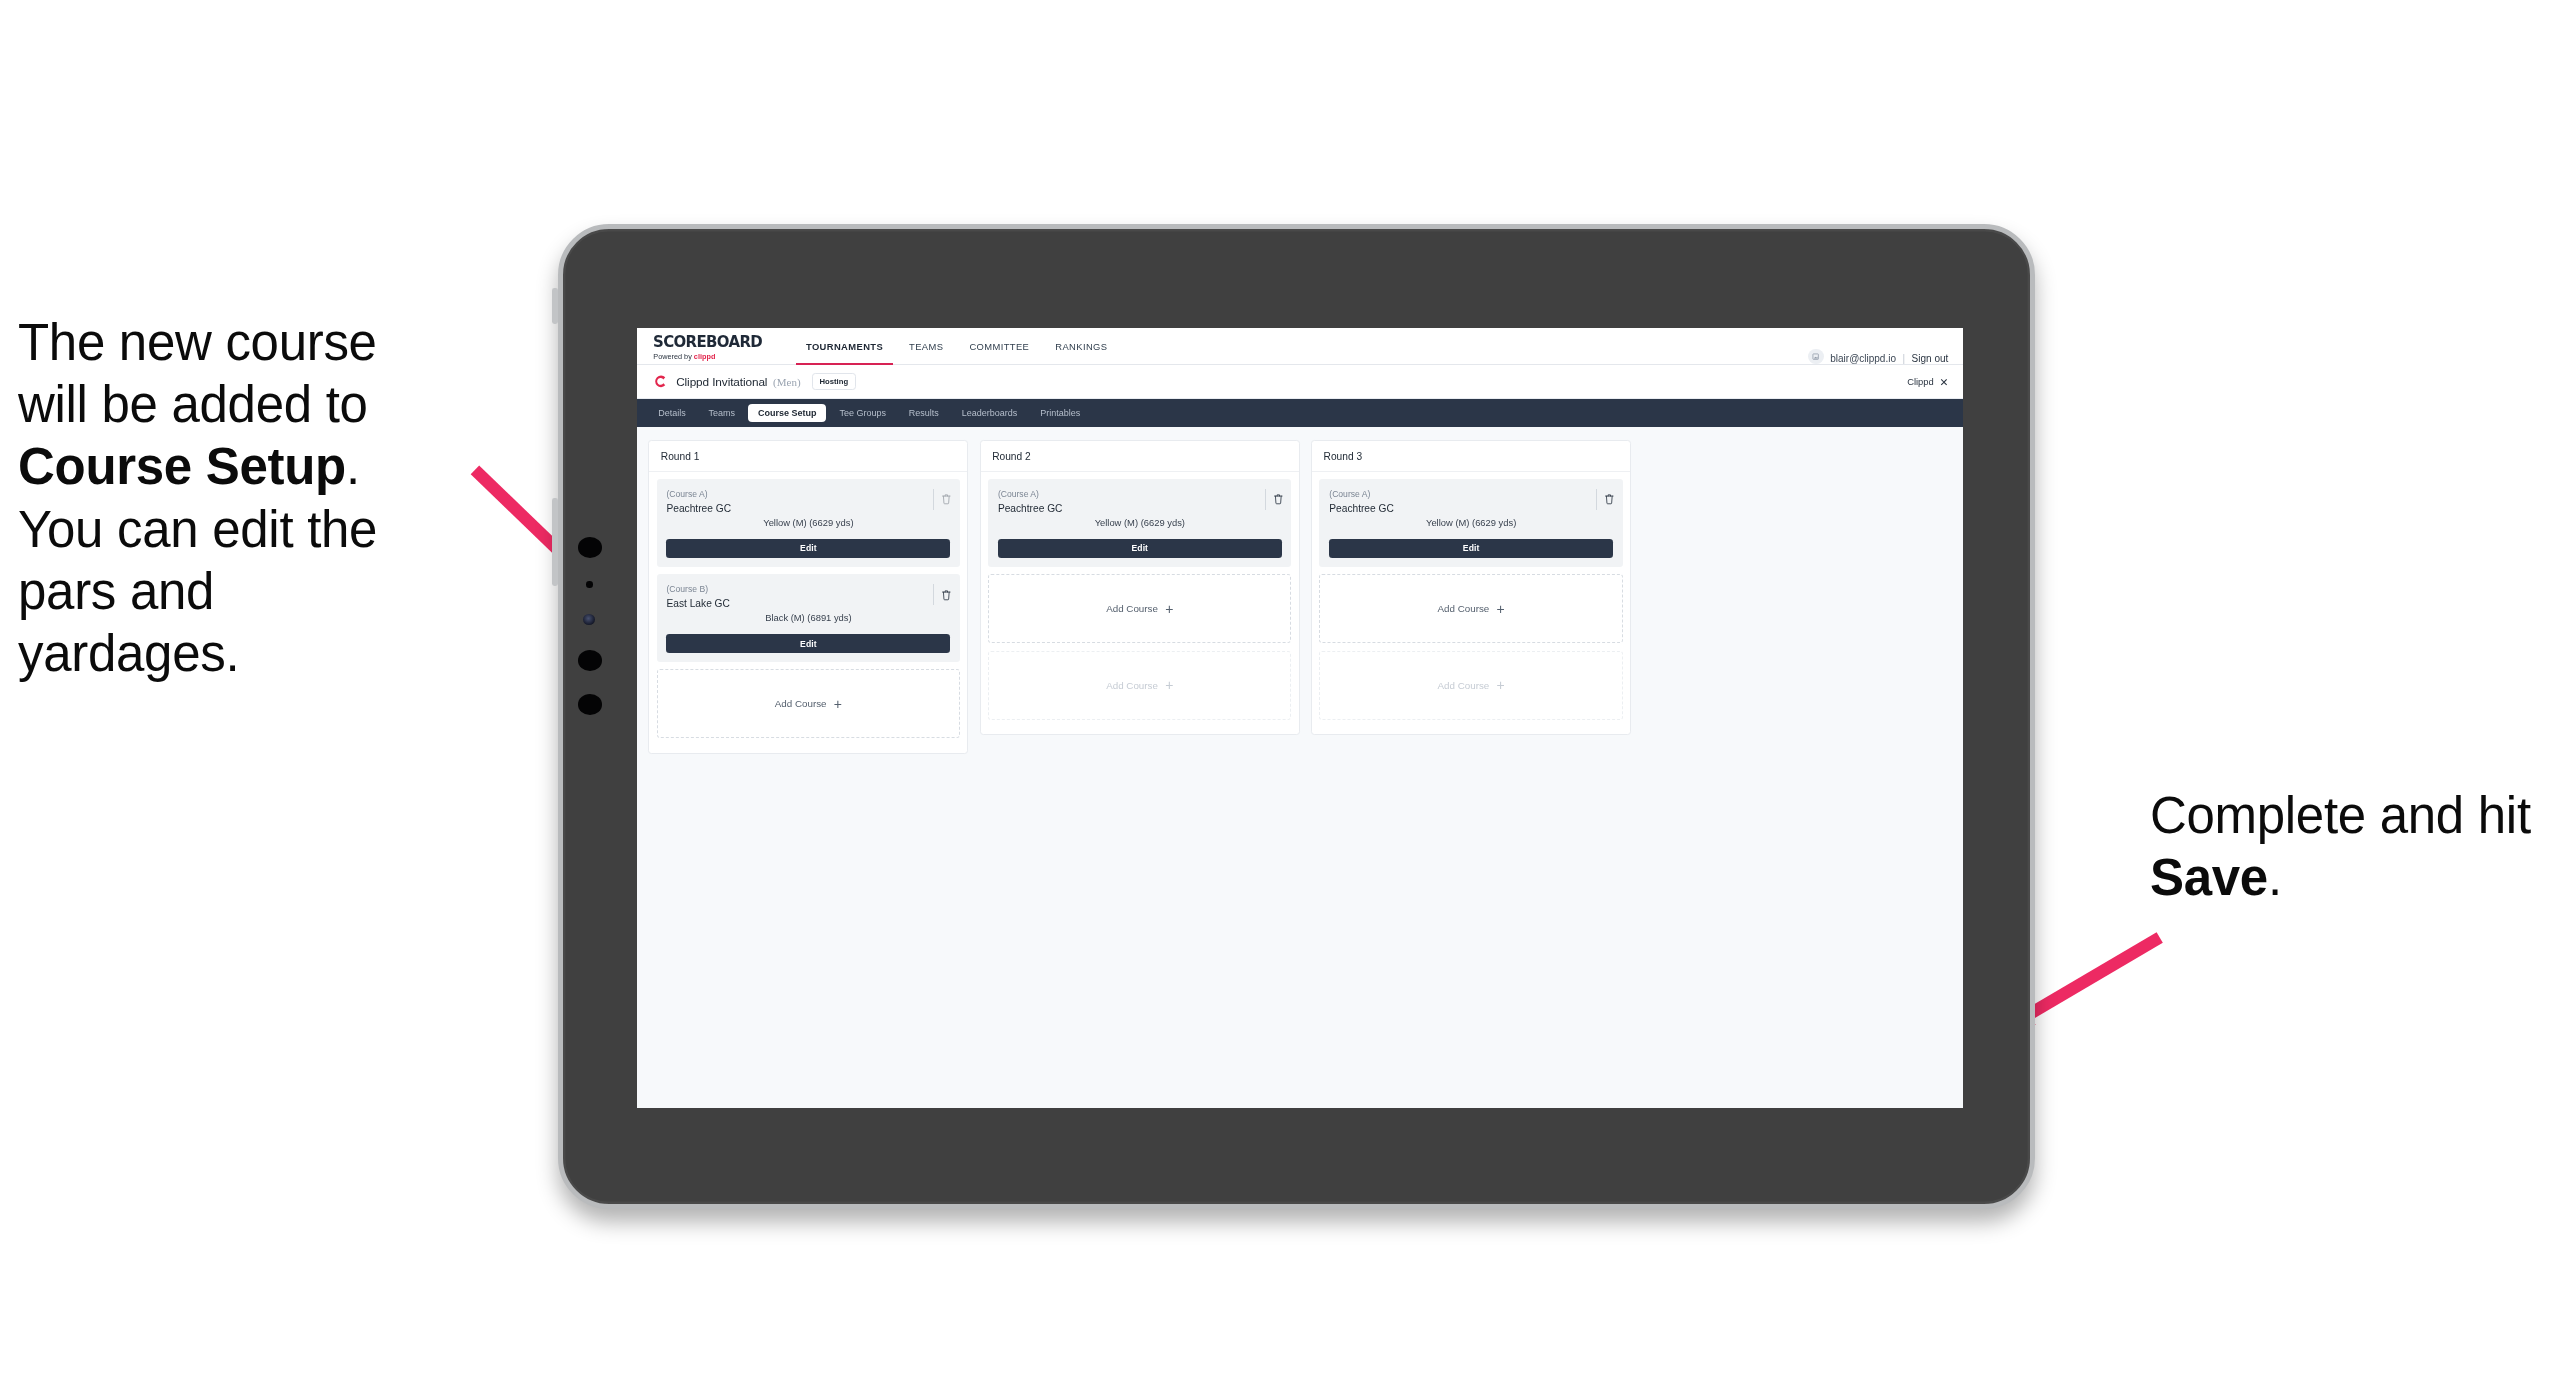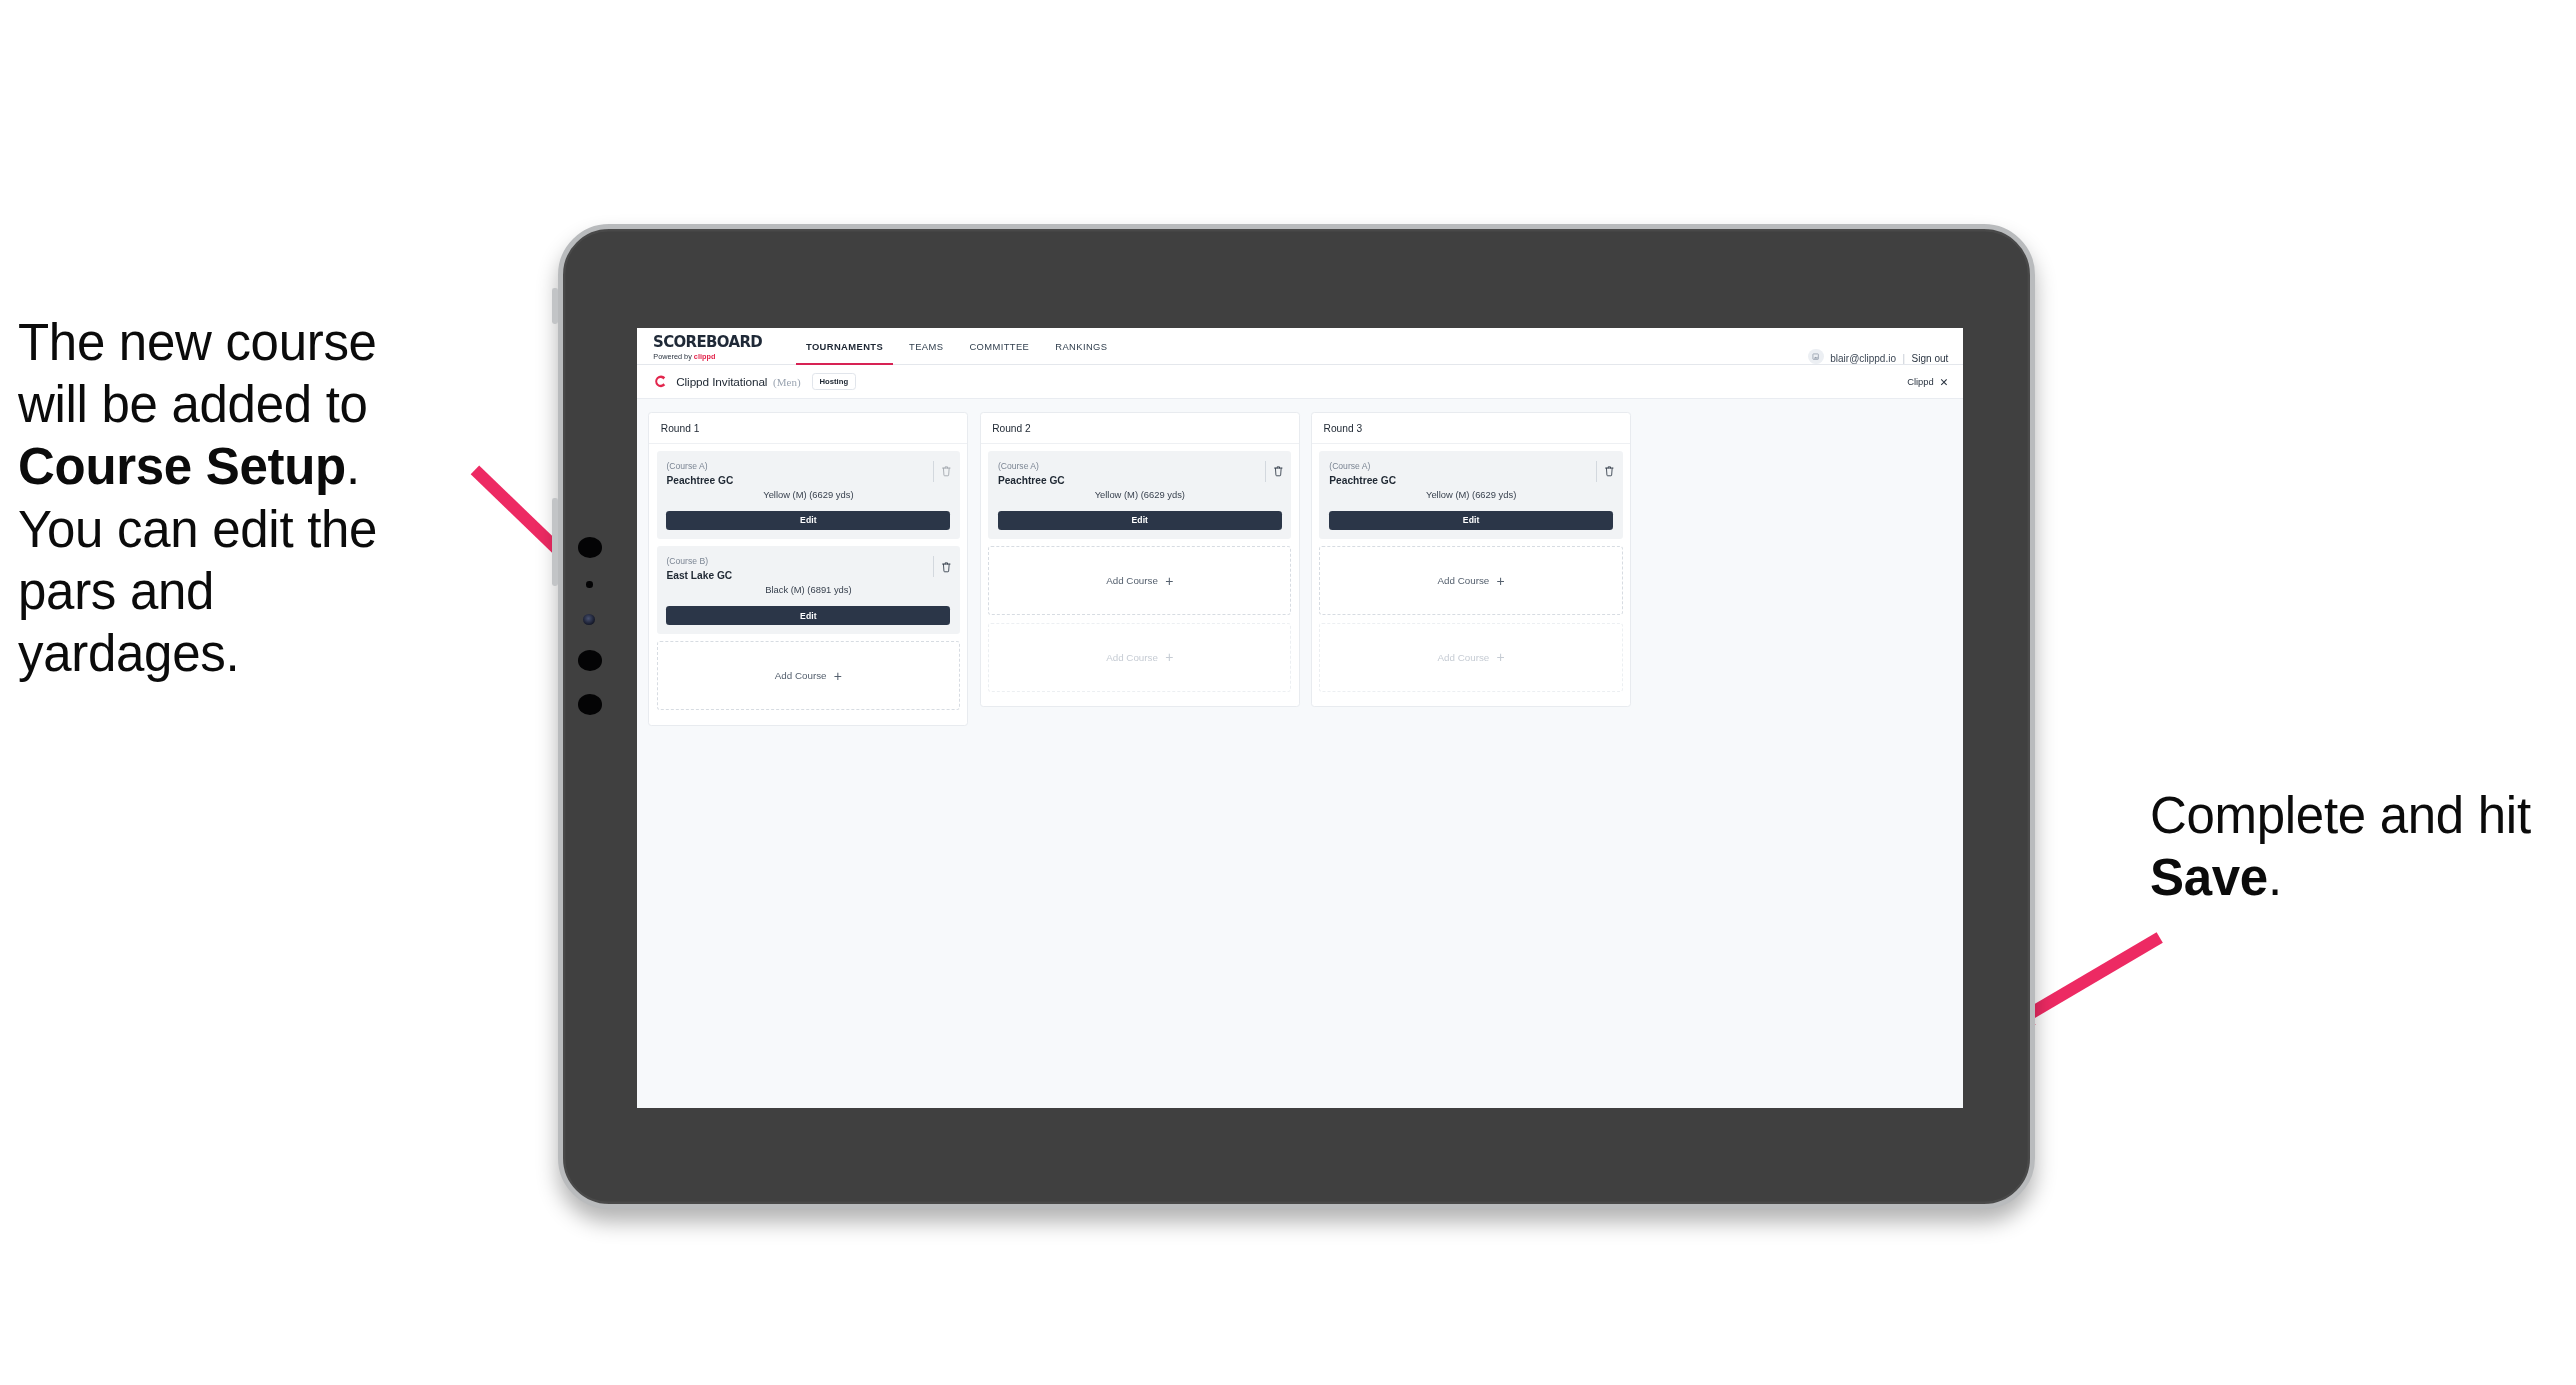--- a/index.html
+++ b/index.html
@@ -146,21 +146,21 @@
     padding: 9.8px 11.4px 9px; font-size: 10.2px; color:#222b36; font-weight:500;
     border-bottom: 0.8px solid #eef0f3;
   }
   .round-body { padding: 7.3px; display:flex; flex-direction:column; gap: 7.3px; }
 
   .course-card {
     background:#f1f3f5; border-radius: 3.3px; padding: 9px 9.8px 9px;
     position: relative;
   }
   .course-label { font-size: 8.6px; color:#7b8593; line-height: 1.45; }
-  .course-name  { font-size: 10.2px; color:#1f2833; font-weight: 700; line-height: 1.5; }
+  .course-name  { font-size: 10.2px; color:#1f2833; font-weight: 400; line-height: 1.5; }
   .course-tee   { font-size: 9.4px; color:#39424f; line-height: 1.5; text-align: center; }
   .card-tools {
     position: absolute; right: 8.2px; top: 8.2px;
     display: flex; align-items: center; gap: 7.3px; height: 24.5px;
   }
   .tool-div { width: 0.8px; height: 21px; background: #d3d8de; }
   .trash { width: 10.6px; height: 12.2px; opacity: 1; }
   .trash.muted { opacity: 0.42; }
   .edit-btn {
     margin-top: 9px; height: 19px; background:#2b3648; color:#fff;
@@ -241,20 +241,29 @@
         </div>
         <span class="tourn-name">Clippd Invitational</span>
         <span class="tourn-gender">(Men)</span>
         <span class="hosting-badge">Hosting</span>
         <div class="cancel-wrap">
           <span>Clippd</span>
           <span class="x-glyph">✕</span>
         </div>
       </div>
 
+      <div id="tabbar">
+        <div class="tab">Details</div>
+        <div class="tab">Teams</div>
+        <div class="tab active">Course Setup</div>
+        <div class="tab">Tee Groups</div>
+        <div class="tab">Results</div>
+        <div class="tab">Leaderboards</div>
+        <div class="tab">Printables</div>
+      </div>
 
       <div id="content">
 
         <div class="round-col">
           <div class="round-head">Round 1</div>
           <div class="round-body">
 
             <div class="course-card">
               <div class="card-tools">
                 <div class="tool-div"></div>

